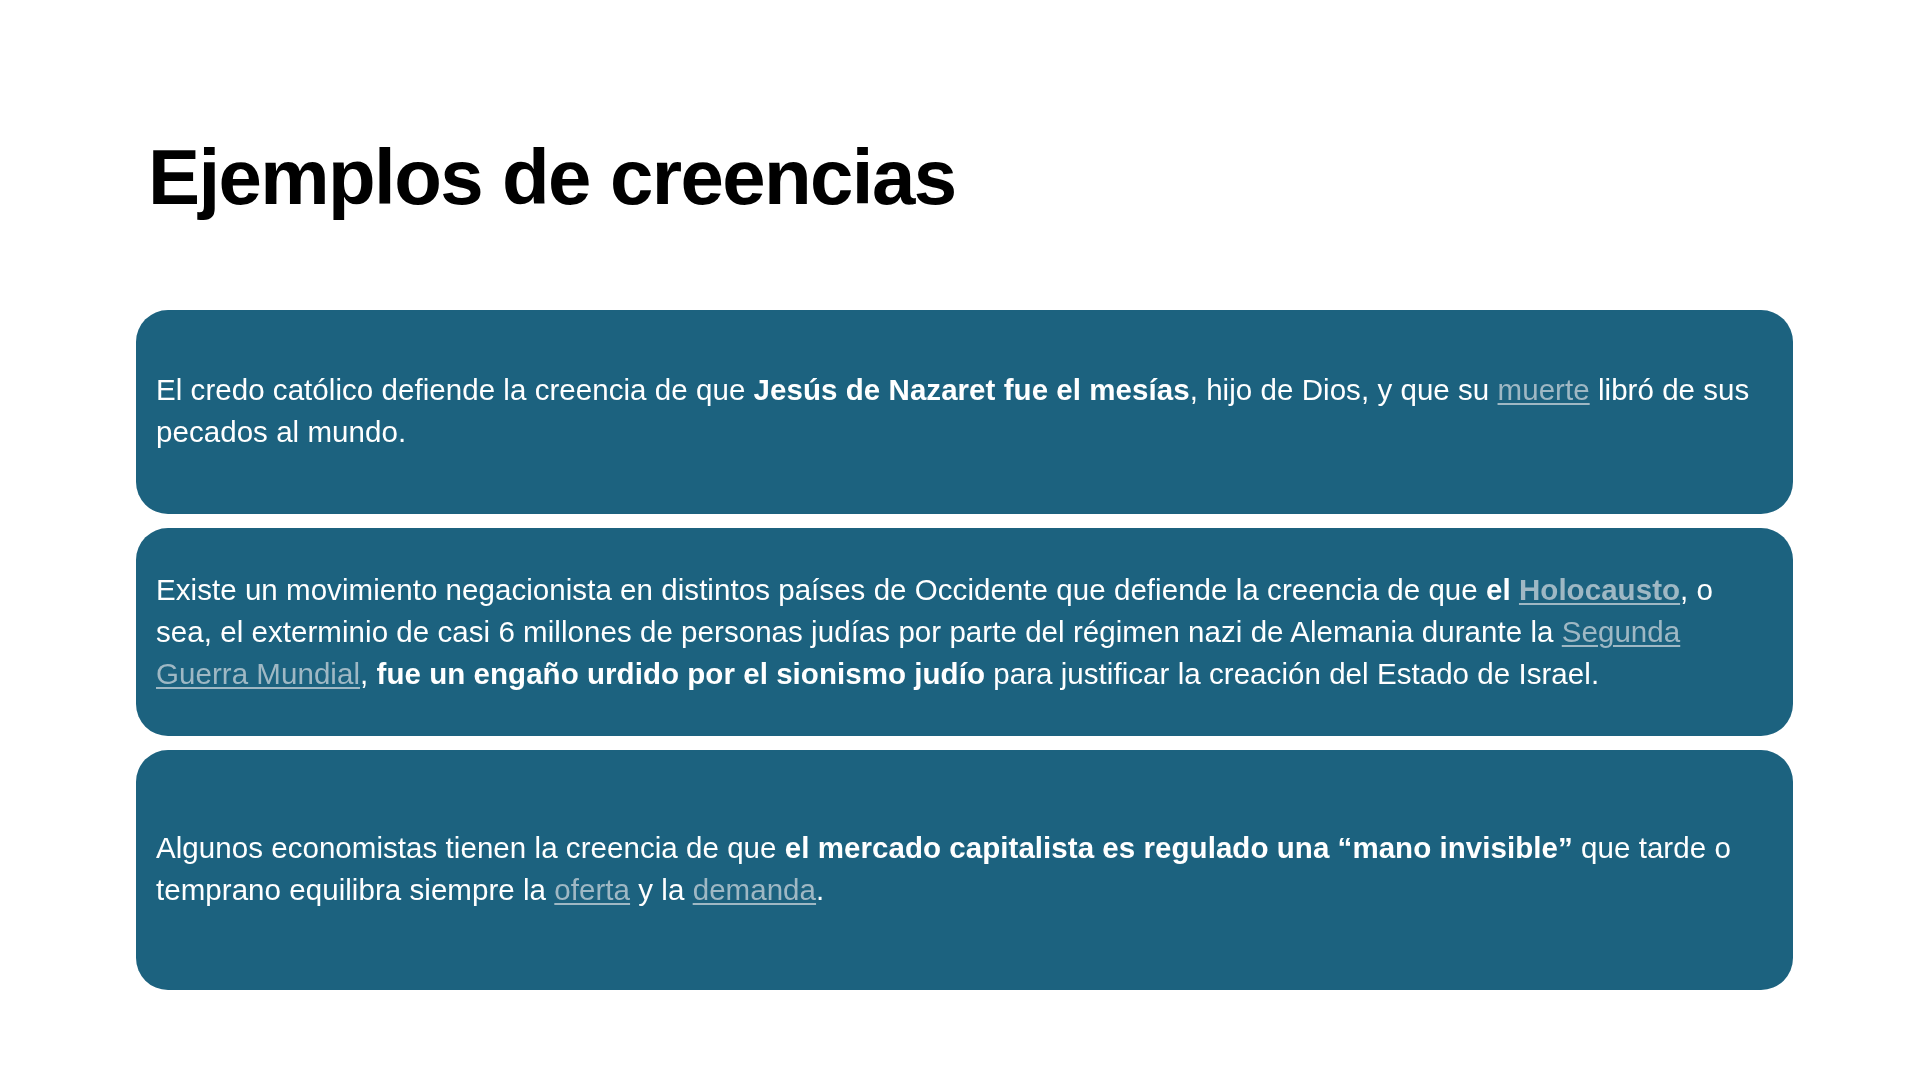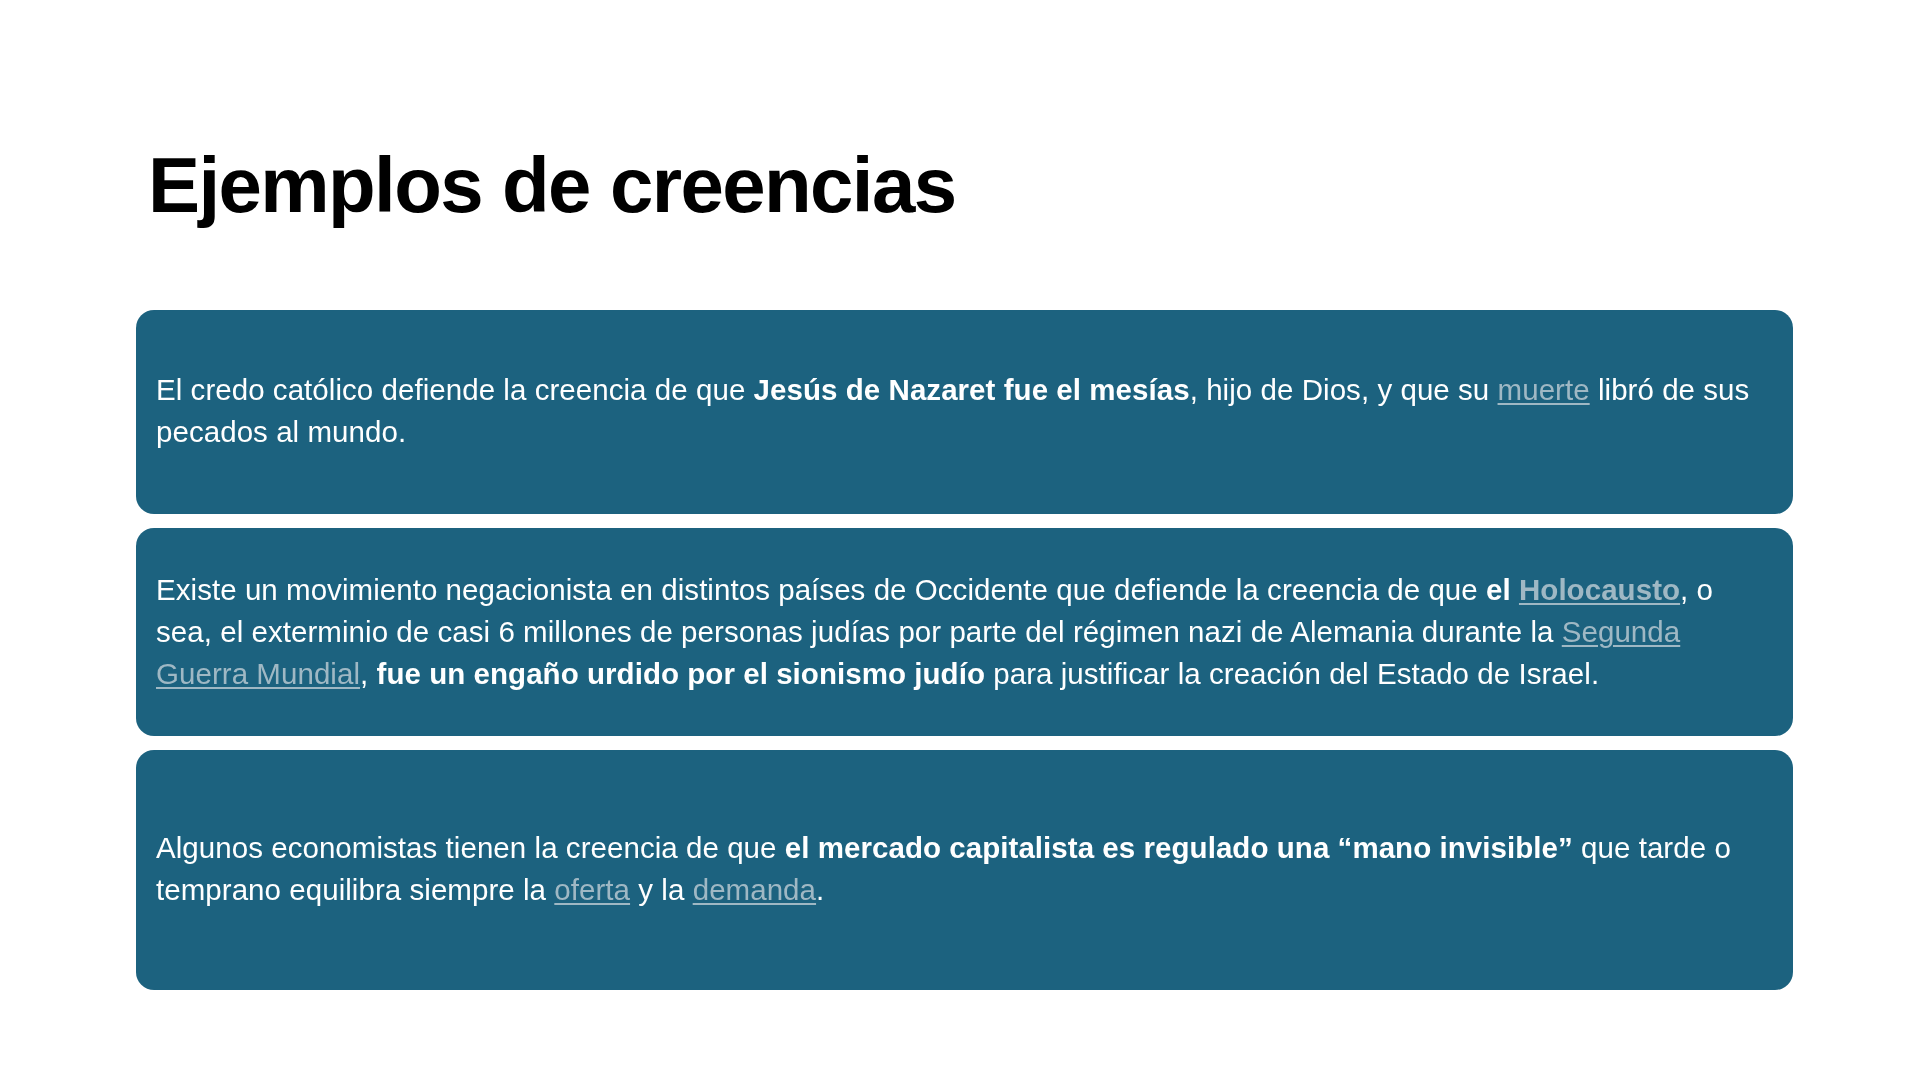--- a/index.html
+++ b/index.html
@@ -19,41 +19,41 @@
   .slide {
     position: absolute;
     inset: 0;
     background: #ffffff;
   }
 
   
   .slide-title {
     position: absolute;
     left: 148px;
-    top: 94px;
+    top: 86px;
     font-size: 78px;
     line-height: 1.0;
     font-weight: 700;
     letter-spacing: -1.6px;
     color: #000000;
     white-space: nowrap;
     font-family: "Liberation Sans", sans-serif;
   }
 
   
   .cards {
     position: absolute;
     left: 136px;
     top: 310px;
     width: 1657px;
   }
 
   .card {
     background: #1c627f;
-    border-radius: 18px;
+    border-radius: 32px;
     box-sizing: border-box;
     display: flex;
     align-items: center;
     padding: 0 20px 0 20px;
     margin-bottom: 14px;
     overflow: hidden;
   }
 
   .card-1 { height: 204px; }
   .card-2 { height: 208px; }

